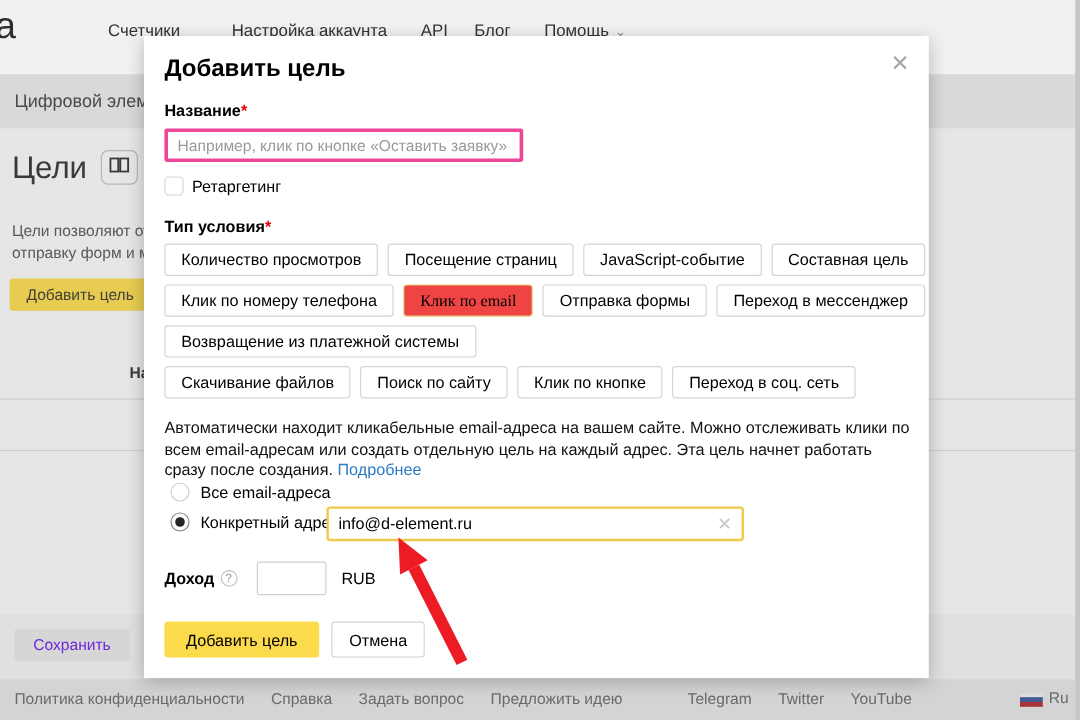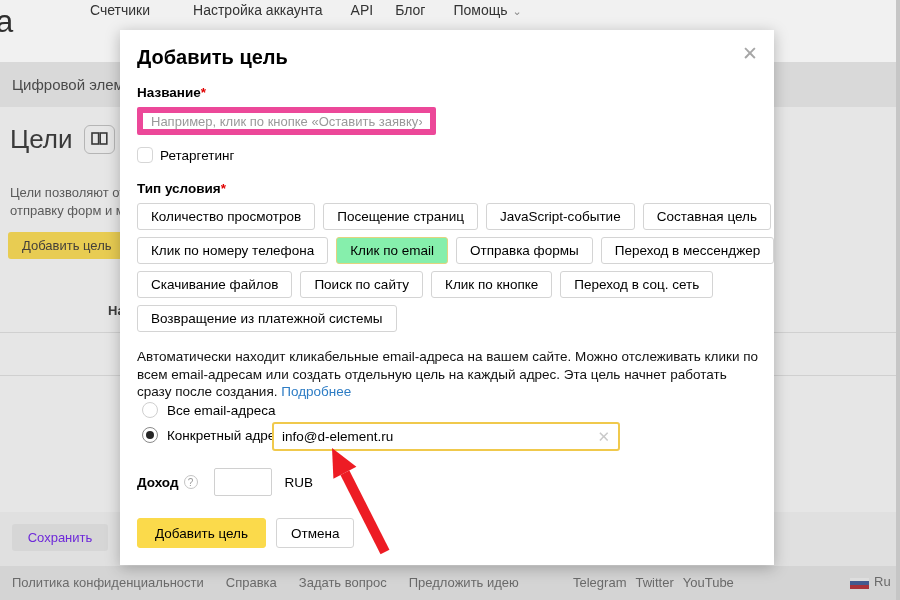--- a/index.html
+++ b/index.html
@@ -3,21 +3,21 @@
 <meta charset="utf-8">
 <style>
   * { margin:0; padding:0; box-sizing:border-box; }
   html,body { width:900px; height:600px; }
   body { font-family:"Liberation Sans","DejaVu Sans",sans-serif; background:#e6e6e6; }
   .screen { position:relative; width:900px; height:600px; overflow:hidden; background:#e6e6e6; }
 
   
   .topnav { position:absolute; left:0; top:0; width:900px; height:62px; background:#f1f1f1; }
   .logo-letter { position:absolute; left:-4px; top:4px; font-size:31px; color:#2f2f2f; }
-  .nav-items { position:absolute; left:90px; top:2px; display:flex; font-size:14px; color:#333; white-space:nowrap; }
+  .nav-items { position:absolute; left:90px; top:17px; display:flex; font-size:14px; color:#333; white-space:nowrap; }
   .nav-item { cursor:pointer; }
   .nav-item.g1 { margin-right:43px; } .nav-item.g2 { margin-right:28px; }
   .nav-item.g3 { margin-right:22px; } .nav-item.g4 { margin-right:28px; }
   .nav-chevron { font-size:11px; color:#8a8a8a; margin-left:5px; }
 
   .siteband { position:absolute; left:0; top:62px; width:900px; height:45px; background:#d9d9d9; }
   .siteband-text { position:absolute; left:12px; top:14px; font-size:15px; color:#4a4a4a; white-space:nowrap; }
 
   .bg-title-row { position:absolute; left:10px; top:124px; display:flex; align-items:center; }
   .bg-title { font-size:26px; color:#3a3a3a; }
@@ -30,46 +30,46 @@
                 padding-left:14px; white-space:nowrap; overflow:hidden; }
   .bg-table-header { position:absolute; left:108px; top:303px; font-size:13px; font-weight:bold; color:#3c3c3c; }
   .bg-line { position:absolute; left:0; width:900px; height:1px; background:#d0d0d0; }
   .bg-line.r1 { top:332px; } .bg-line.r2 { top:375px; }
   .bottomband { position:absolute; left:0; top:512px; width:900px; height:54px; background:#e0e0e0; }
   .save-btn { position:absolute; left:12px; top:524px; width:96px; height:27px; background:#d6d6d6;
               border-radius:3px; font-size:13px; color:#6d28d9; display:flex; align-items:center; justify-content:center; }
 
   .footer { position:absolute; left:0; top:566px; width:900px; height:34px; background:#d4d4d4; }
   .footer-links { position:absolute; left:12px; top:9px; display:flex; gap:22px; font-size:13px; color:#6a6a6a; white-space:nowrap; }
-  .footer-social { position:absolute; left:573px; top:9px; display:flex; gap:9px; font-size:13px; color:#6a6a6a; }
+  .footer-social { position:absolute; left:573px; top:9px; display:flex; gap:22px; font-size:13px; color:#6a6a6a; }
   .flag { position:absolute; left:850px; top:12px; width:19px; height:11px; display:flex; flex-direction:column; }
   .flag .f1 { height:3px; background:#dedede; } .flag .f2 { height:4px; background:#44598f; } .flag .f3 { height:4px; background:#a8323a; }
   .lang { position:absolute; left:874px; top:8px; font-size:13px; color:#6a6a6a; }
   .scroll-strip { position:absolute; right:0; top:0; width:4px; height:600px; background:#c6c6c6; }
 
   
   .modal { position:absolute; left:120px; top:30px; width:654px; height:535px; background:#fff;
            box-shadow:0 3px 14px rgba(0,0,0,.25); z-index:10; }
   .m-title { position:absolute; left:17px; top:16px; font-size:20px; font-weight:bold; color:#000; }
   .m-close { position:absolute; right:16px; top:12px; font-size:19px; color:#a6a6a6; cursor:pointer; }
   .m-label { position:absolute; left:17px; font-size:13.5px; font-weight:bold; color:#000; }
   .req { color:#e00000; }
   .m-label.name { top:55px; } .m-label.cond { top:151px; }
-  .name-input { position:absolute; left:17px; top:77px; width:299px; height:28px; border:6px solid #ec4899;
+  .name-input { position:absolute; left:17px; top:77px; width:299px; height:28px; border:3px solid #ec4899;
                 border-radius:2px; padding:0 8px; font-size:13px; color:#000; font-family:inherit; }
   .name-input::placeholder { color:#9a9a9a; }
   .check-row { position:absolute; left:17px; top:117px; display:flex; align-items:center; gap:7px; }
   .checkbox { width:16px; height:16px; border:1px solid #d6d6d6; border-radius:4px; background:#fff; }
   .check-label { font-size:13.5px; color:#000; }
 
   .chips { position:absolute; left:17px; top:173px; width:622px; }
   .chip-row { display:flex; gap:8px; margin-bottom:7px;align-items:flex-end; }
   .chip { height:27px; display:flex; align-items:center; padding:0 13px; border:1px solid #d4d4d4;
           border-radius:3px; background:#fff; font-size:13.5px; color:#000; white-space:nowrap; cursor:pointer; }
-  .chip.selected { background:#86efac; border-color:#e3d37f; }
+  .chip.selected { background:#ef4444; border-color:#e3d37f;font-family:Liberation Serif, serif; }
 
   .m-paragraph { position:absolute; left:17px; top:318px; width:624px; font-size:13.5px; line-height:17.5px; color:#111; }
   .m-link { color:#2d7cc4; cursor:pointer; }
 
   .radio-row { position:absolute; left:22px; display:flex; align-items:center; gap:9px; }
   .radio-row.all { top:372px; } .radio-row.specific { top:397px; }
   .radio { width:16px; height:16px; border-radius:50%; border:1px solid #cfcfcf; background:#fff;
            display:flex; align-items:center; justify-content:center; }
   .radio.on { border-color:#8a8a8a; }
   .radio.on::after { content:""; width:8px; height:8px; border-radius:50%; background:#262626; }
@@ -178,27 +178,27 @@
         <div class="chip">JavaScript-событие</div>
         <div class="chip">Составная цель</div>
       </div>
       <div class="chip-row">
         <div class="chip">Клик по номеру телефона</div>
         <div class="chip selected">Клик по email</div>
         <div class="chip">Отправка формы</div>
         <div class="chip">Переход в мессенджер</div>
       </div>
       <div class="chip-row">
+        <div class="chip">Возвращение из платежной системы</div>
+      </div>
+      <div class="chip-row">
         <div class="chip">Скачивание файлов</div>
         <div class="chip">Поиск по сайту</div>
         <div class="chip">Клик по кнопке</div>
         <div class="chip">Переход в соц. сеть</div>
-      </div>
-      <div class="chip-row">
-        <div class="chip">Возвращение из платежной системы</div>
       </div>
     </div>
 
     <div class="m-paragraph"><span>Автоматически находит кликабельные email-адреса на вашем сайте. Можно отслеживать клики по всем email-адресам или создать отдельную цель на каждый адрес. Эта цель начнет работать сразу после создания.</span> <span class="m-link">Подробнее</span></div>
 
     <div class="radio-row all">
       <div class="radio"></div>
       <div class="radio-label">Все email-адреса</div>
     </div>
     <div class="radio-row specific">

